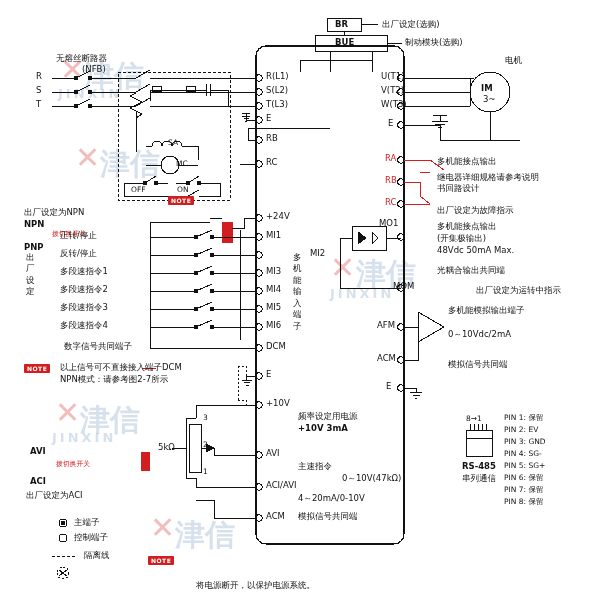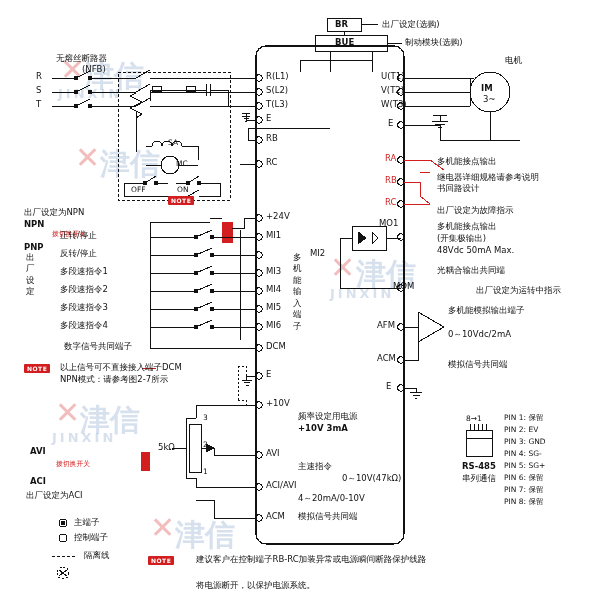--- a/index.html
+++ b/index.html
@@ -402,16 +402,15 @@
   <div class="lbl sm" style="left:504px;top:462px;">PIN 5: SG+</div>
   <div class="lbl sm" style="left:504px;top:474px;">PIN 6: 保留</div>
   <div class="lbl sm" style="left:504px;top:486px;">PIN 7: 保留</div>
   <div class="lbl sm" style="left:504px;top:498px;">PIN 8: 保留</div>
 
   <div class="lbl" style="left:74px;top:518px;">主端子</div>
   <div class="lbl" style="left:74px;top:533px;">控制端子</div>
   <div class="lbl" style="left:84px;top:551px;">隔离线</div>
 
   <div class="note" style="left:148px;top:556px;">NOTE</div>
-  <div class="lbl" style="left:196px;top:555px;">建议客户在控制端子RB-RC加装异常或电源瞬间断路保护线路</div>
   <div class="lbl" style="left:196px;top:581px;">将电源断开，以保护电源系统。</div>
 
 </div>
 
 </body></html>

